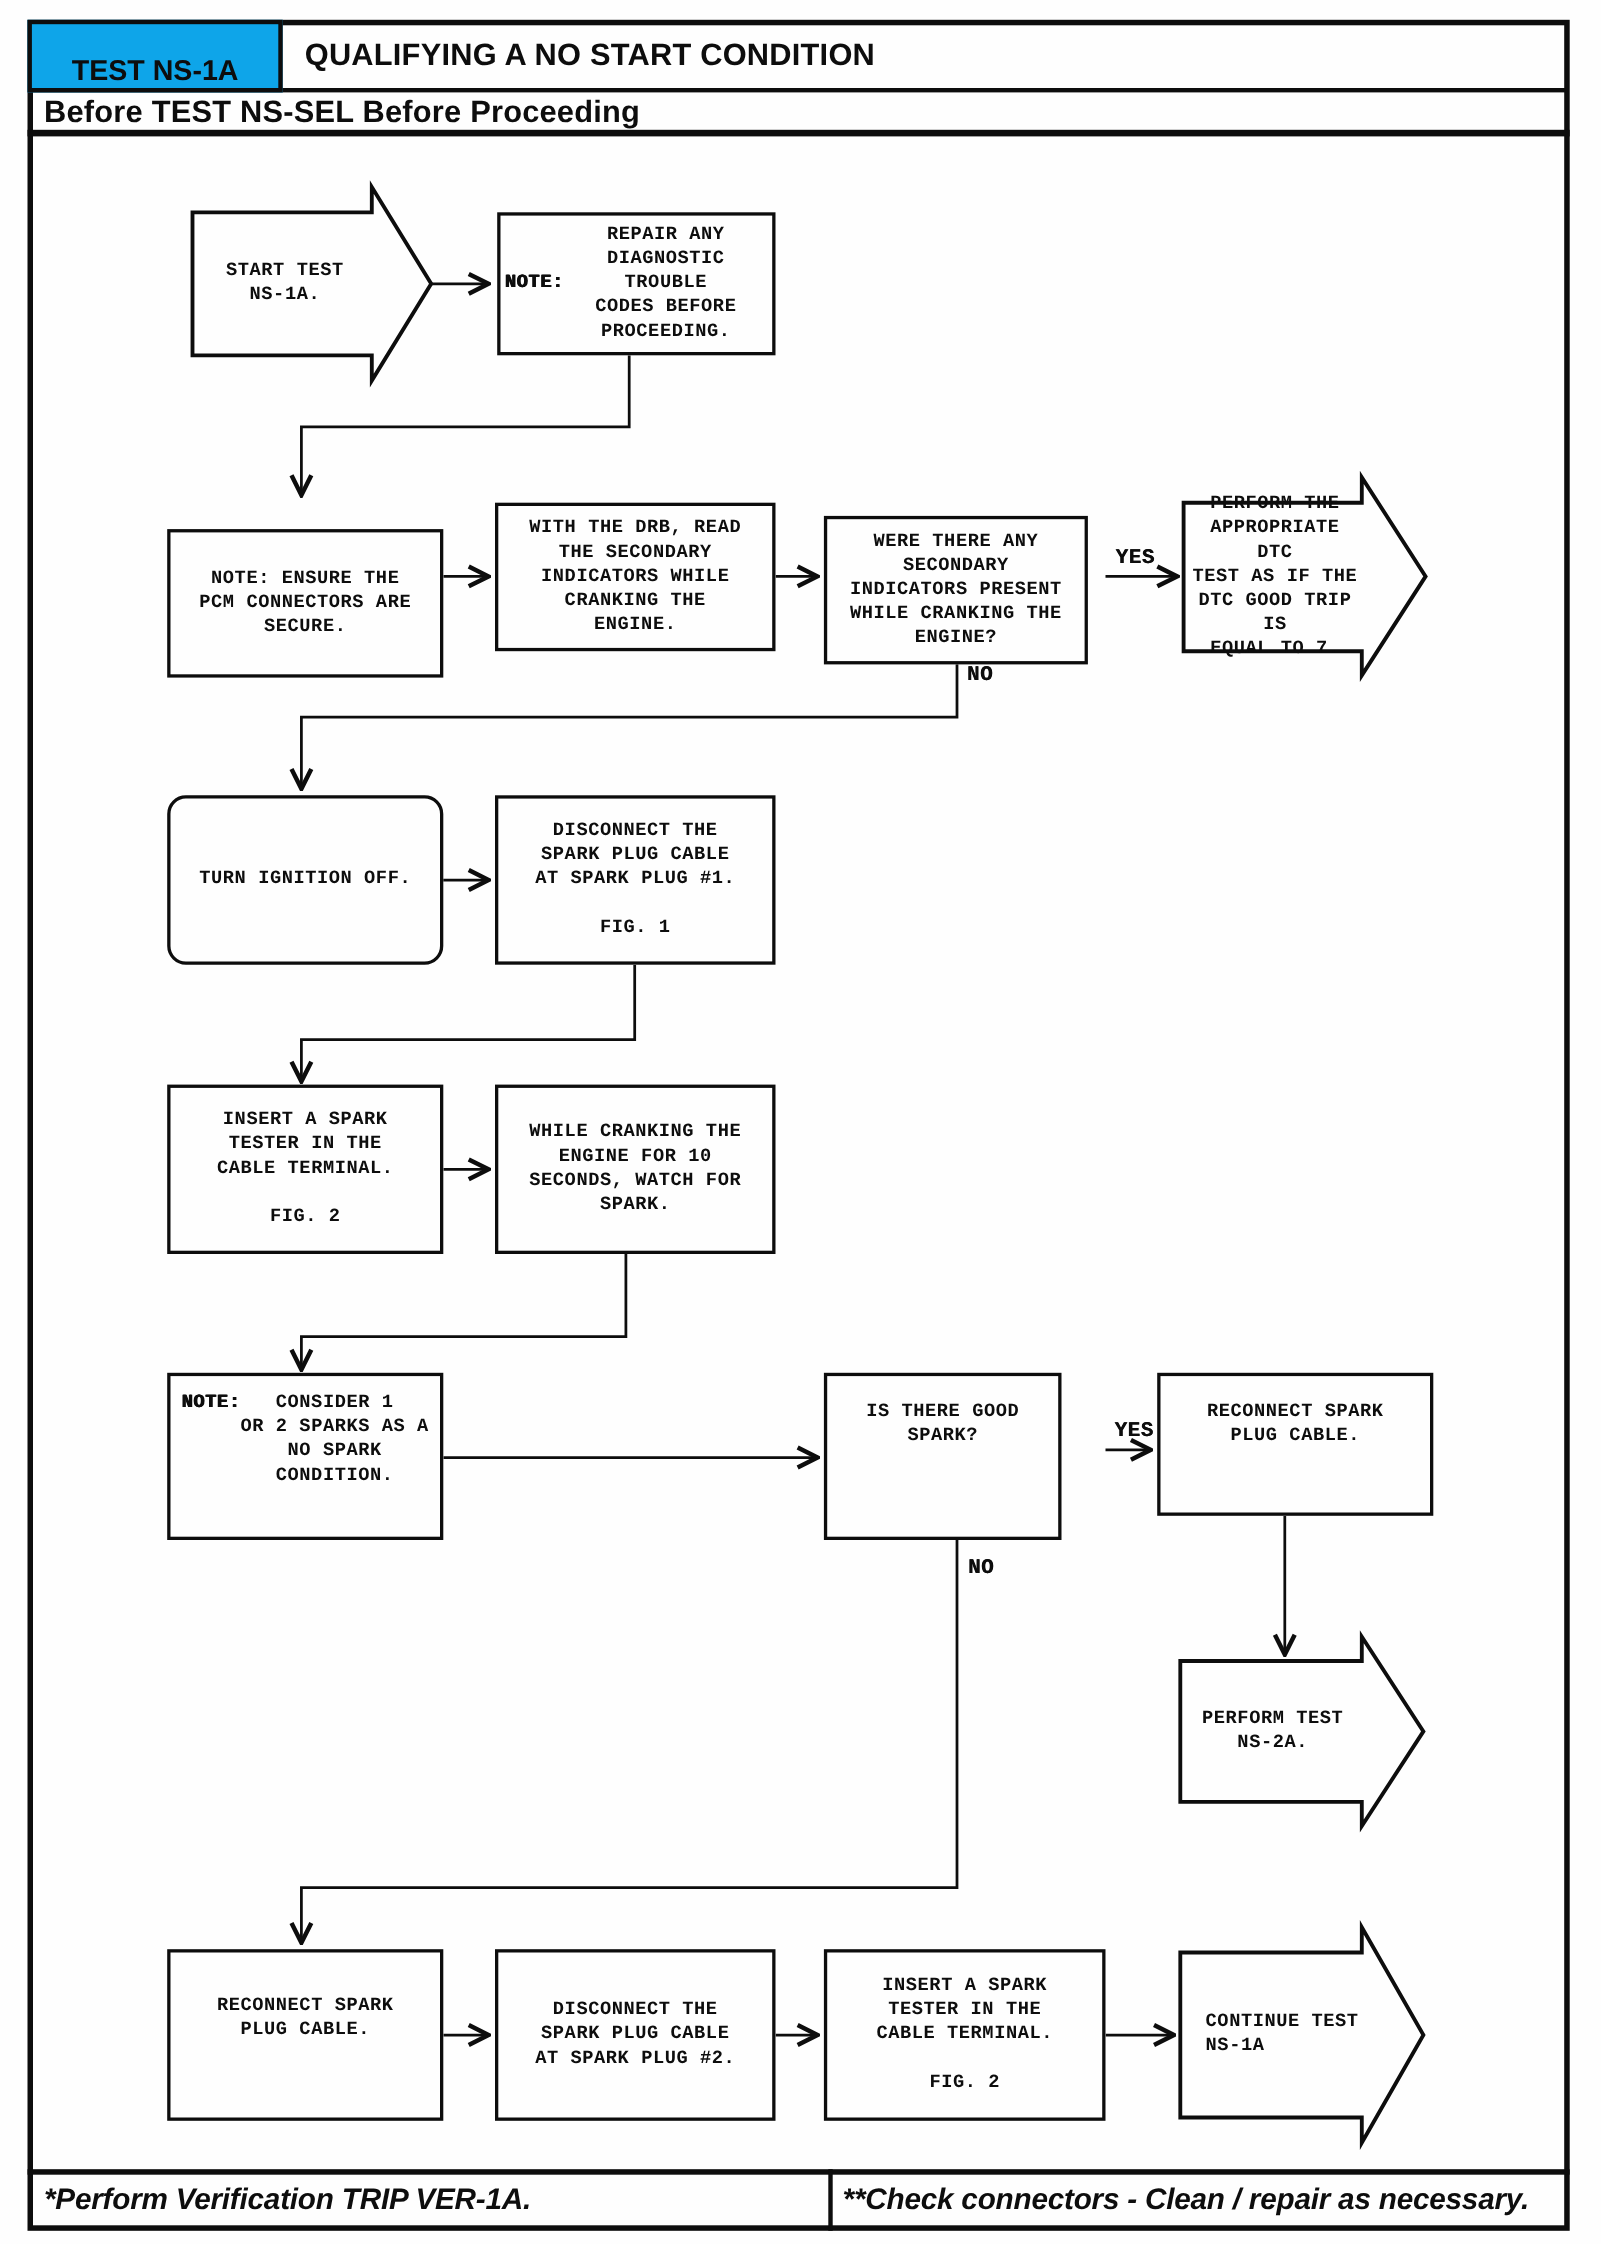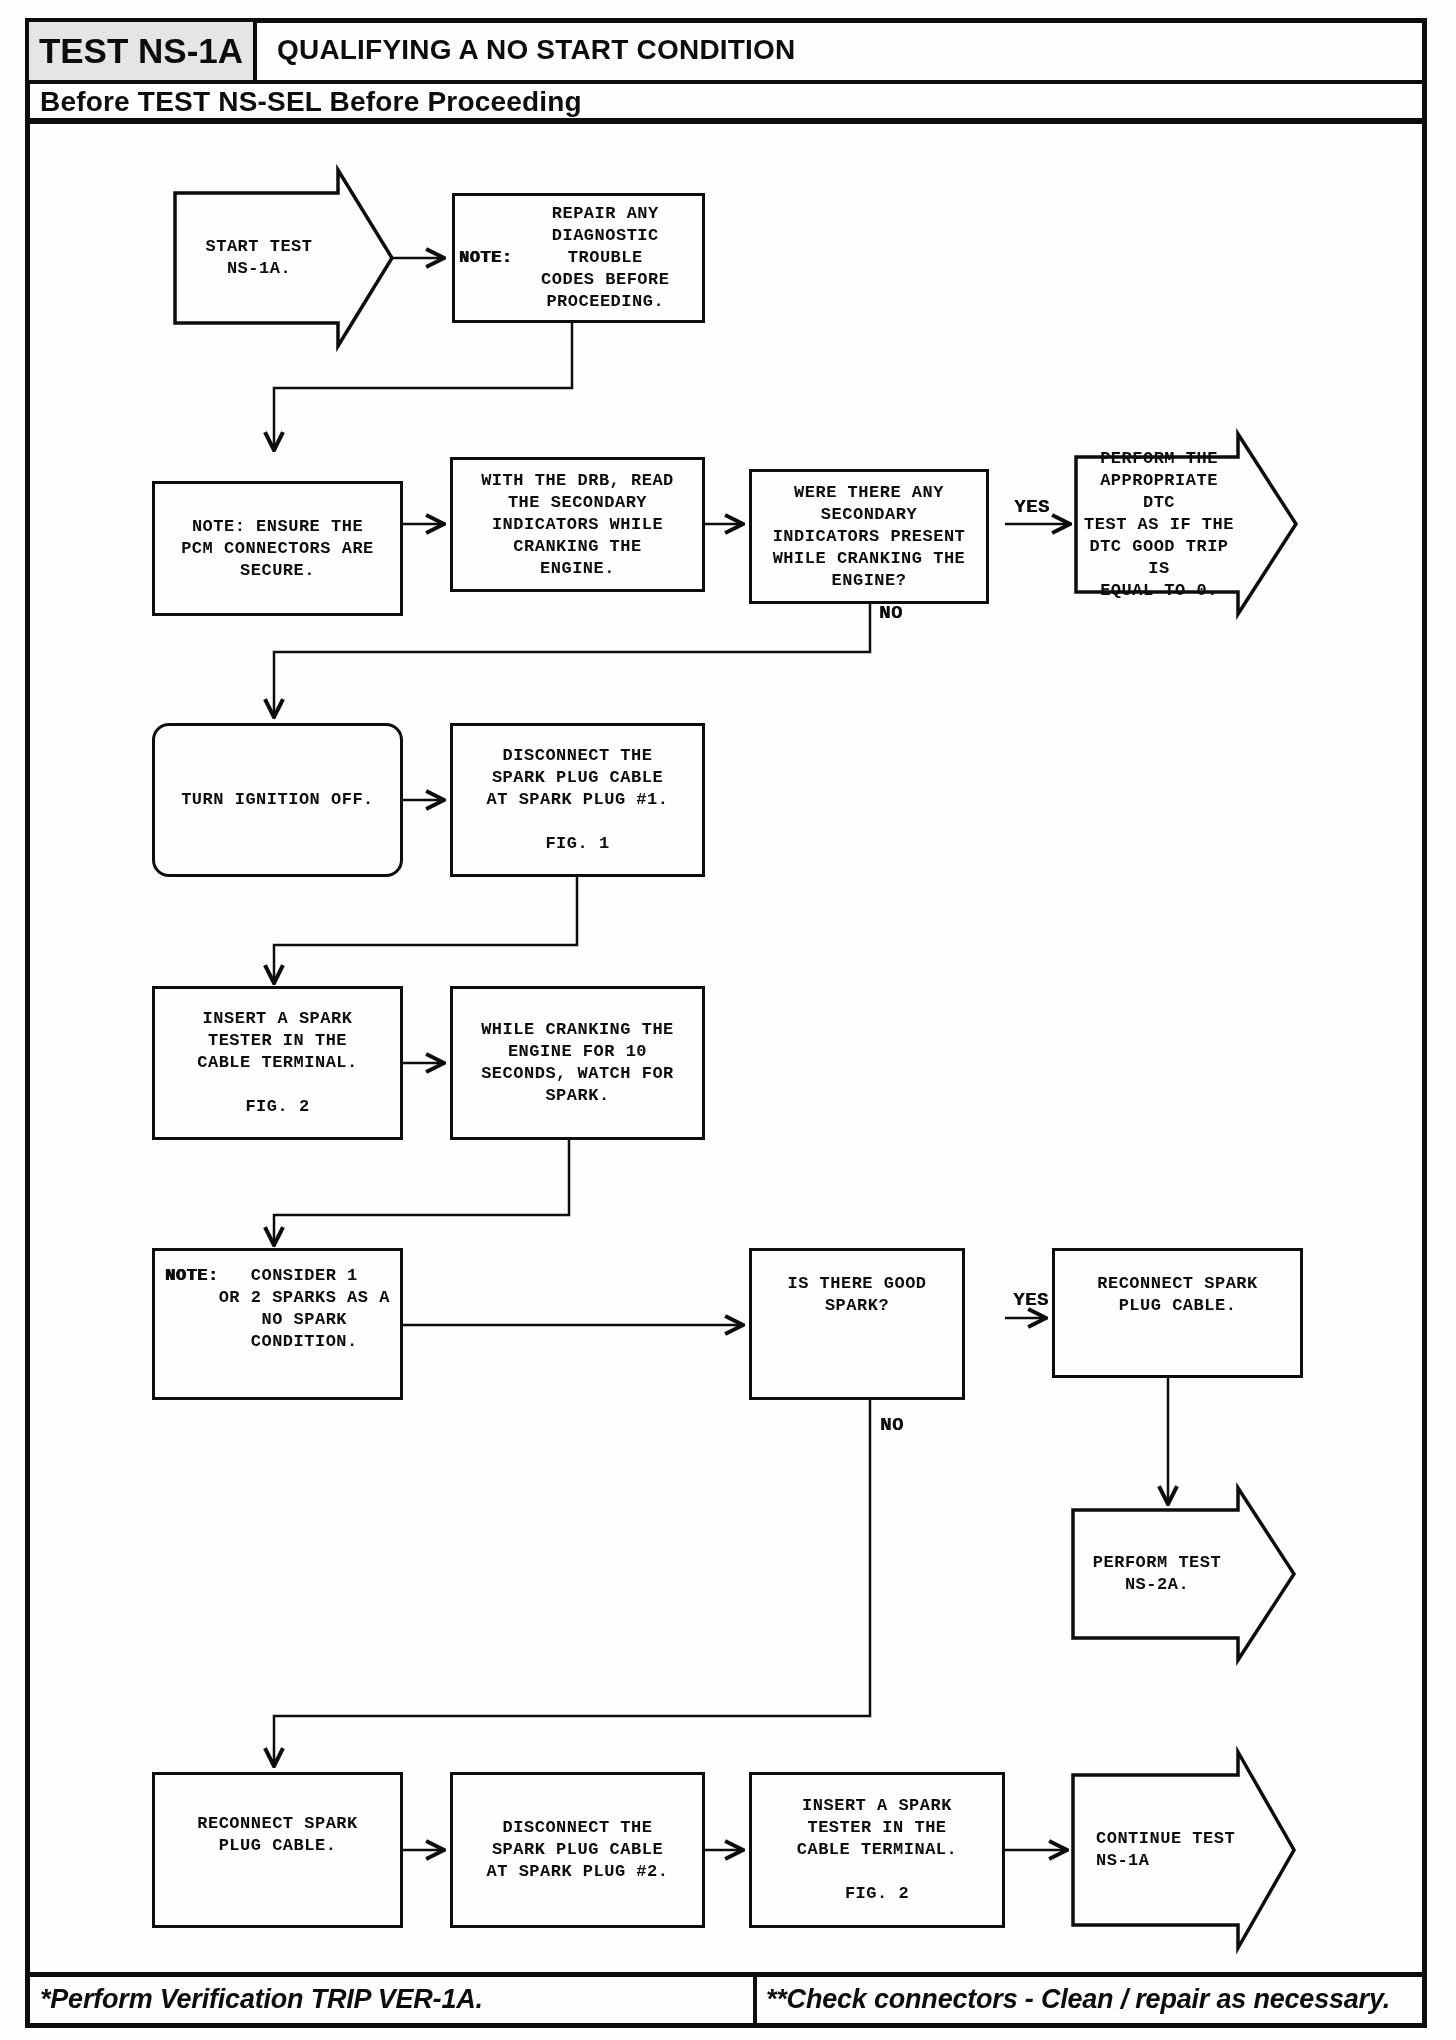--- a/index.html
+++ b/index.html
@@ -17,25 +17,25 @@
     position: absolute;
     left: 25px; top: 18px;
     width: 1402px; height: 2010px;
     border: 5px solid #0d0d0d;
     background: transparent;
   }
   
   .hdr-testbox {
     position: absolute;
     left: 25px; top: 18px; width: 232px; height: 66px;
-    background: #e5e5e5;
+    background: #0ea5e9;
     border: 4px solid #0d0d0d;
-    display: flex; align-items: center; justify-content: center;
-    font-family: "Liberation Sans", sans-serif;
-    font-weight: 700; font-size: 35px; letter-spacing: 0px;
+    display: flex; align-items: flex-end; justify-content: center;
+    font-family: "Liberation Sans", sans-serif;
+    font-weight: 700; font-size: 26px; letter-spacing: 0px;
     z-index: 6;
   }
   .hdr-title {
     position: absolute; left: 277px; top: 34px;
     font-family: "Liberation Sans", sans-serif;
     font-weight: 700; font-size: 28px; letter-spacing: 0.2px;
     z-index: 6;
   }
   .hdr-divider1 { position: absolute; left: 29px; top: 80px; width: 1394px; height: 4px; background: #0d0d0d; z-index: 5; }
   .hdr-sub {
@@ -132,21 +132,21 @@
     <path d="M705,1850 H742" fill="none" stroke="#0d0d0d" stroke-width="2.5" marker-end="url(#ah)"></path>
     <path d="M1005,1850 H1066" fill="none" stroke="#0d0d0d" stroke-width="2.5" marker-end="url(#ah)"></path>
   </svg>
 
   <div class="atext" style="left:180px;top:193px;width:158px;height:130px;">START TEST
 NS-1A.</div>
   <div class="atext" style="left:1080px;top:457px;width:158px;height:135px;">PERFORM THE
 APPROPRIATE DTC
 TEST AS IF THE
 DTC GOOD TRIP IS
-EQUAL TO 0.</div>
+EQUAL TO 7.</div>
   <div class="atext" style="left:1076px;top:1510px;width:162px;height:128px;">PERFORM TEST
 NS-2A.</div>
   <div class="atext left" style="left:1086px;top:1775px;width:152px;height:150px;">CONTINUE TEST
 NS-1A</div>
 
   <div class="node" style="left:452px;top:193px;width:253px;height:130px;"><span class="note-strong">NOTE:</span> <span>REPAIR ANY
 DIAGNOSTIC TROUBLE
 CODES BEFORE
 PROCEEDING.</span></div>
   <div class="node" style="left:152px;top:457px;width:251px;height:135px;margin-top:24px;">NOTE: ENSURE THE

